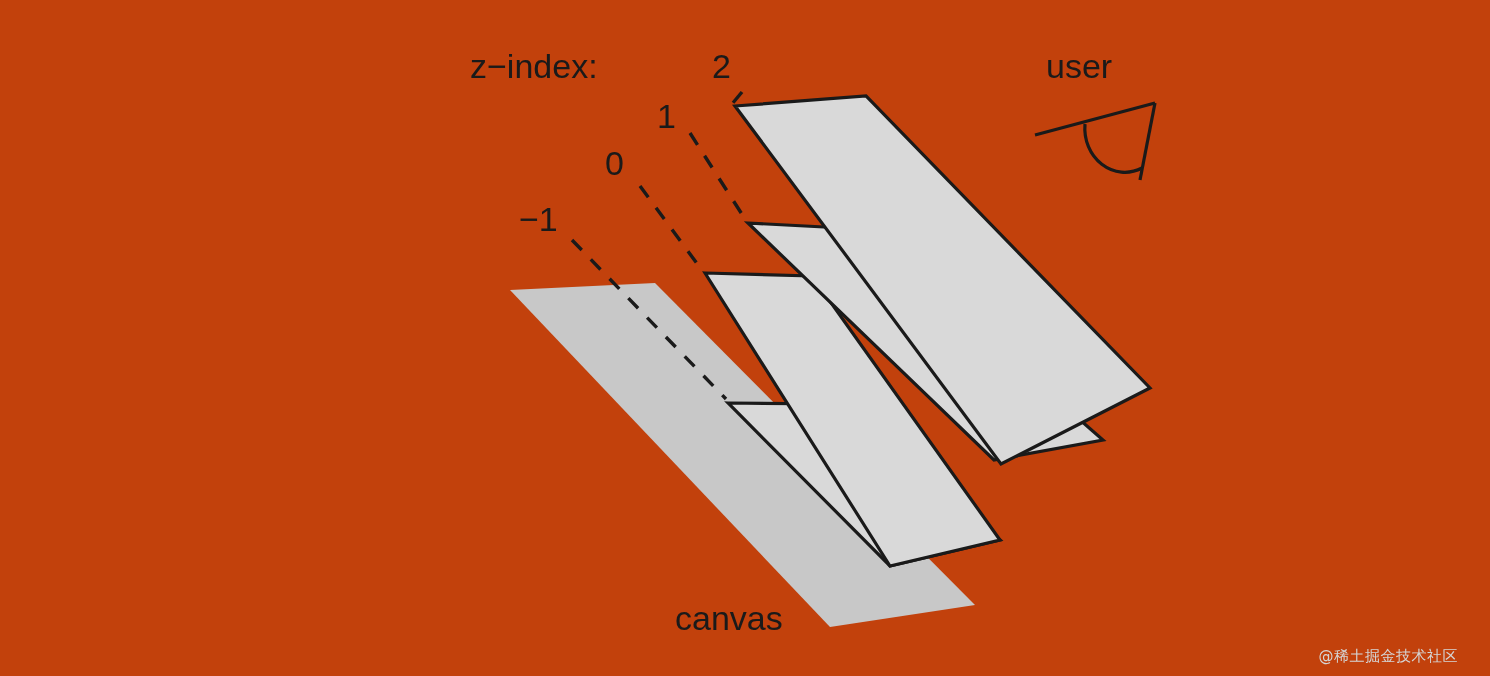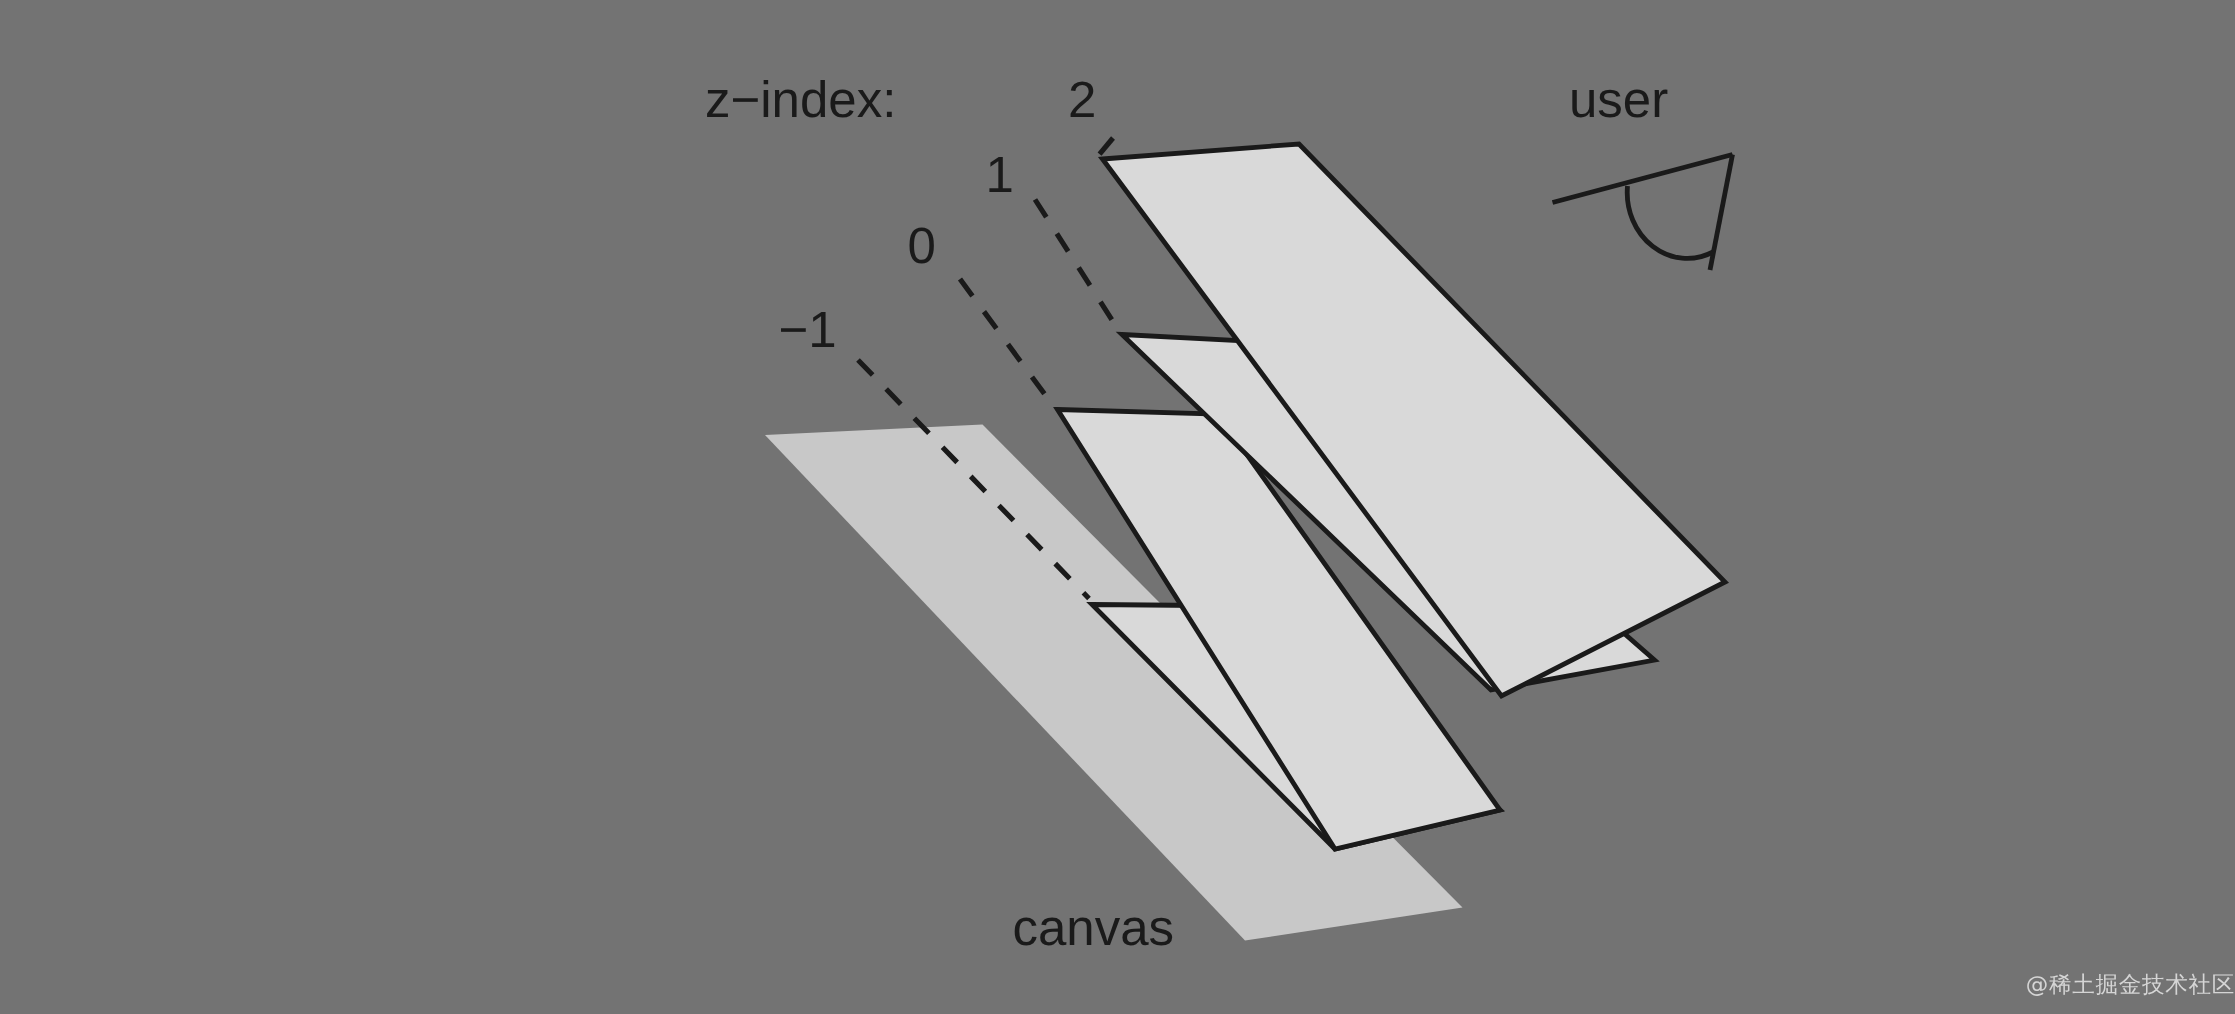--- a/index.html
+++ b/index.html
@@ -7,21 +7,21 @@
     padding: 0;
     background: #ffffff;
   }
   body {
     font-family: "Liberation Sans", sans-serif;
   }
   #stage {
     position: relative;
     width: 1490px;
     height: 676px;
-    background: #737373;
+    background: #c2410c;
     overflow: hidden;
   }
   #diagram-svg {
     position: absolute;
     left: 0;
     top: 0;
     width: 1490px;
     height: 676px;
     display: block;
   }
@@ -53,21 +53,21 @@
   }
   .eye-stroke {
     stroke: #1a1a1a;
     stroke-width: 3.2;
     fill: none;
     stroke-linecap: butt;
     stroke-linejoin: miter;
   }
   .watermark {
     position: absolute;
-    right: 0;
+    right: 32px;
     bottom: 10px;
     font-family: "DejaVu Sans", sans-serif;
     font-size: 15px;
     color: #d5d5d5;
     letter-spacing: 0.5px;
     user-select: none;
   }
 </style>
 </head>
 <body>

